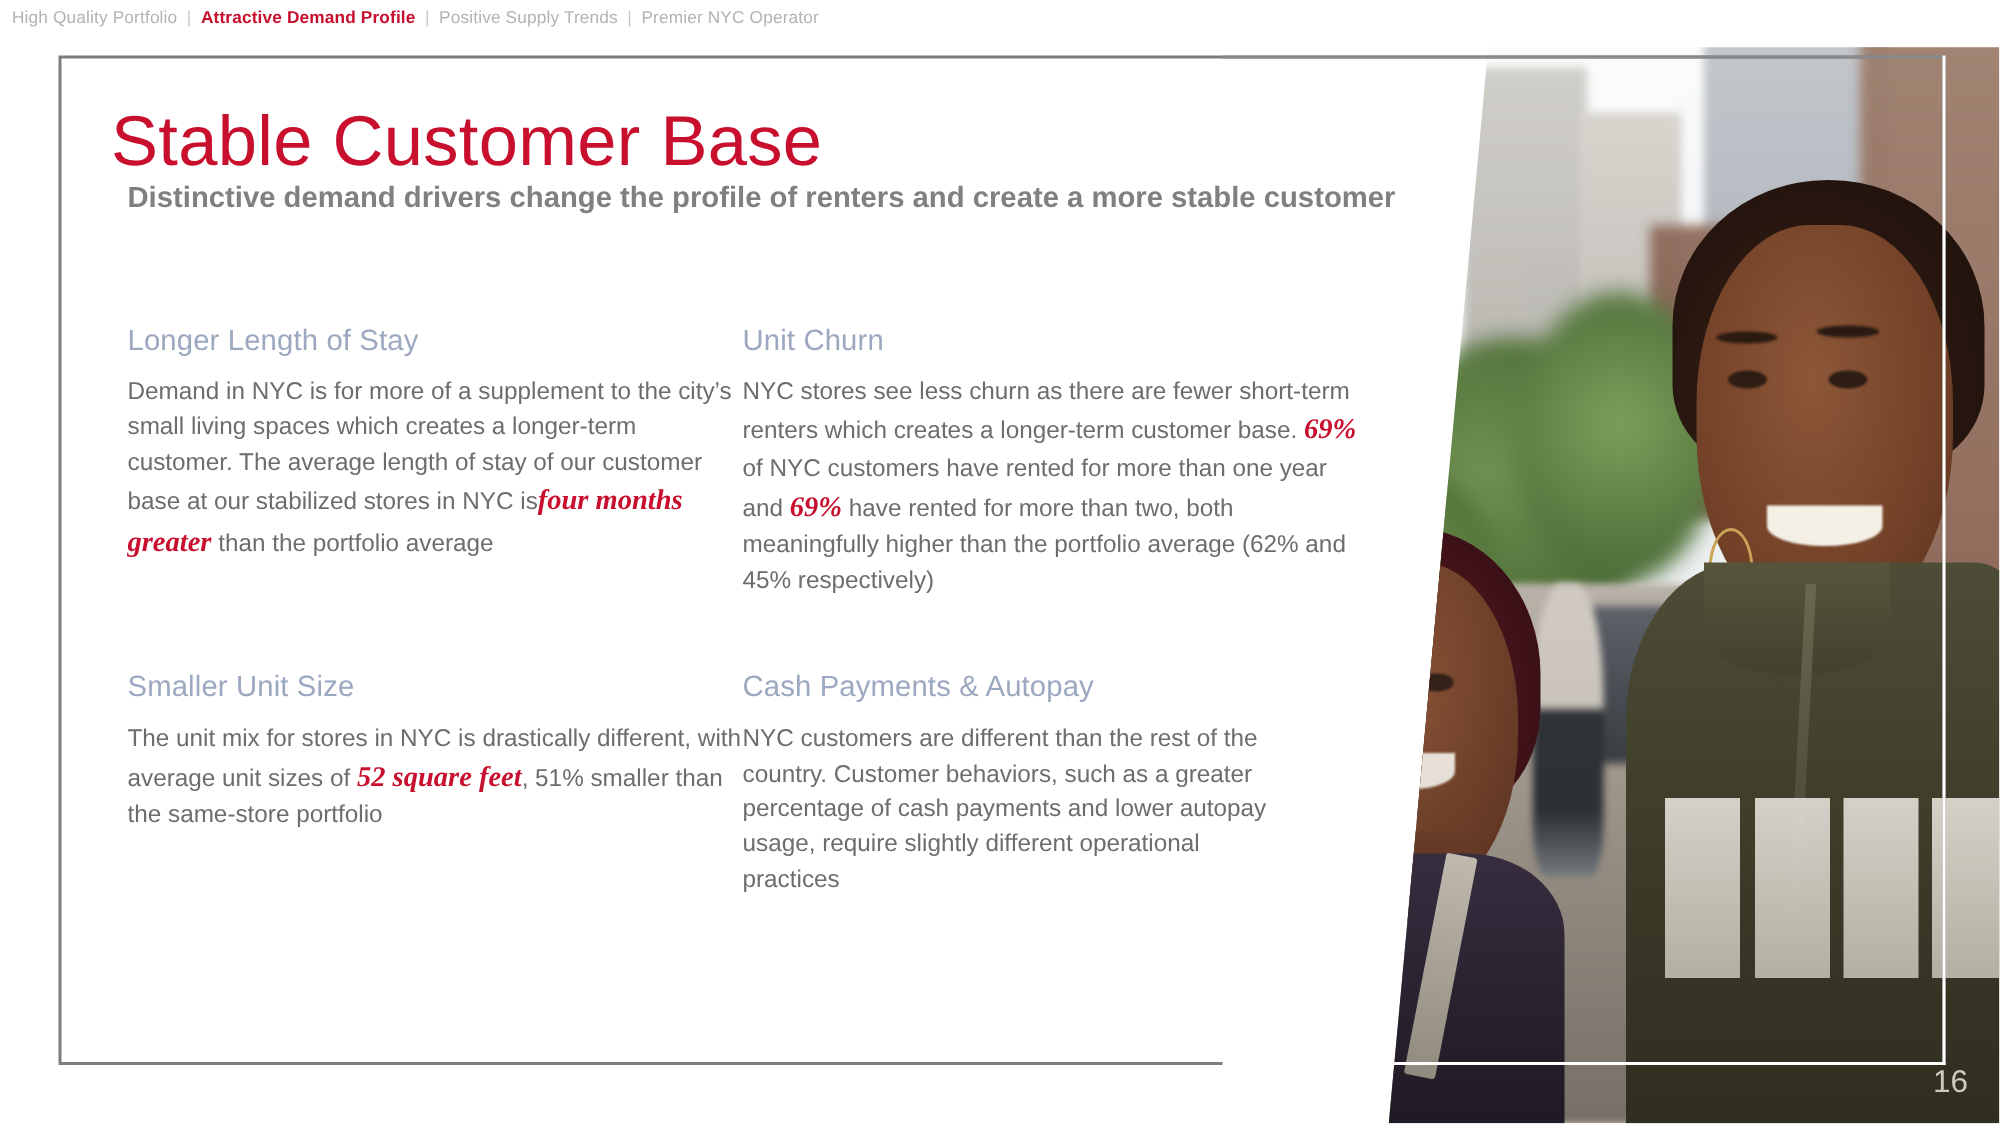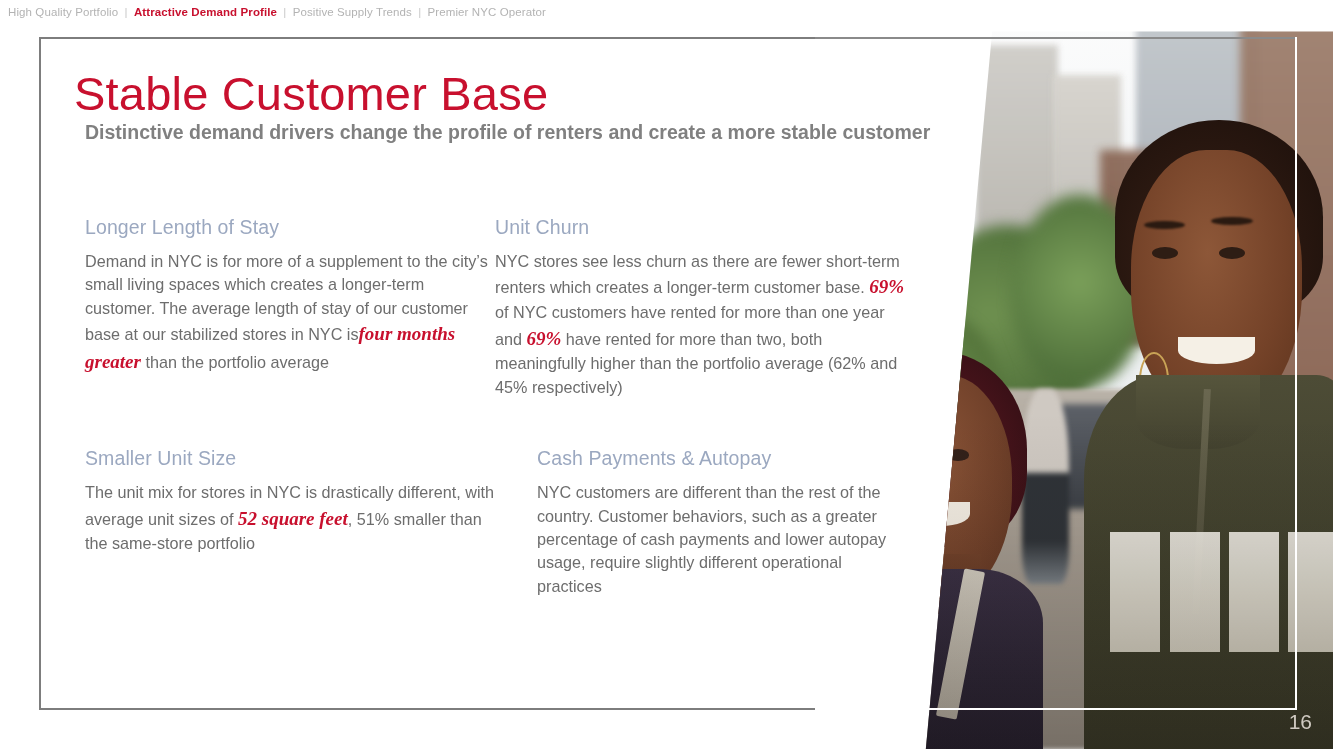--- a/index.html
+++ b/index.html
@@ -298,21 +298,21 @@
     color: #808080;
     line-height: 1.32;
     margin: 0;
   }
 
   .grid {
     position: absolute;
     left: 85px; top: 216px;
     width: 820px;
   }
-  .grid-row { display: flex; justify-content: space-between; }
+  .grid-row { display: flex; }
   .grid-row.row2 { margin-top: 48px; }
   .cell { width: 393px; }
   .cell.right { margin-left: 0; }
   .cell-head {
     font-size: 19.5px;
     color: #9BA8C0;
     margin: 0 0 11px 0;
     font-weight: normal;
     letter-spacing: .1px;
   }

